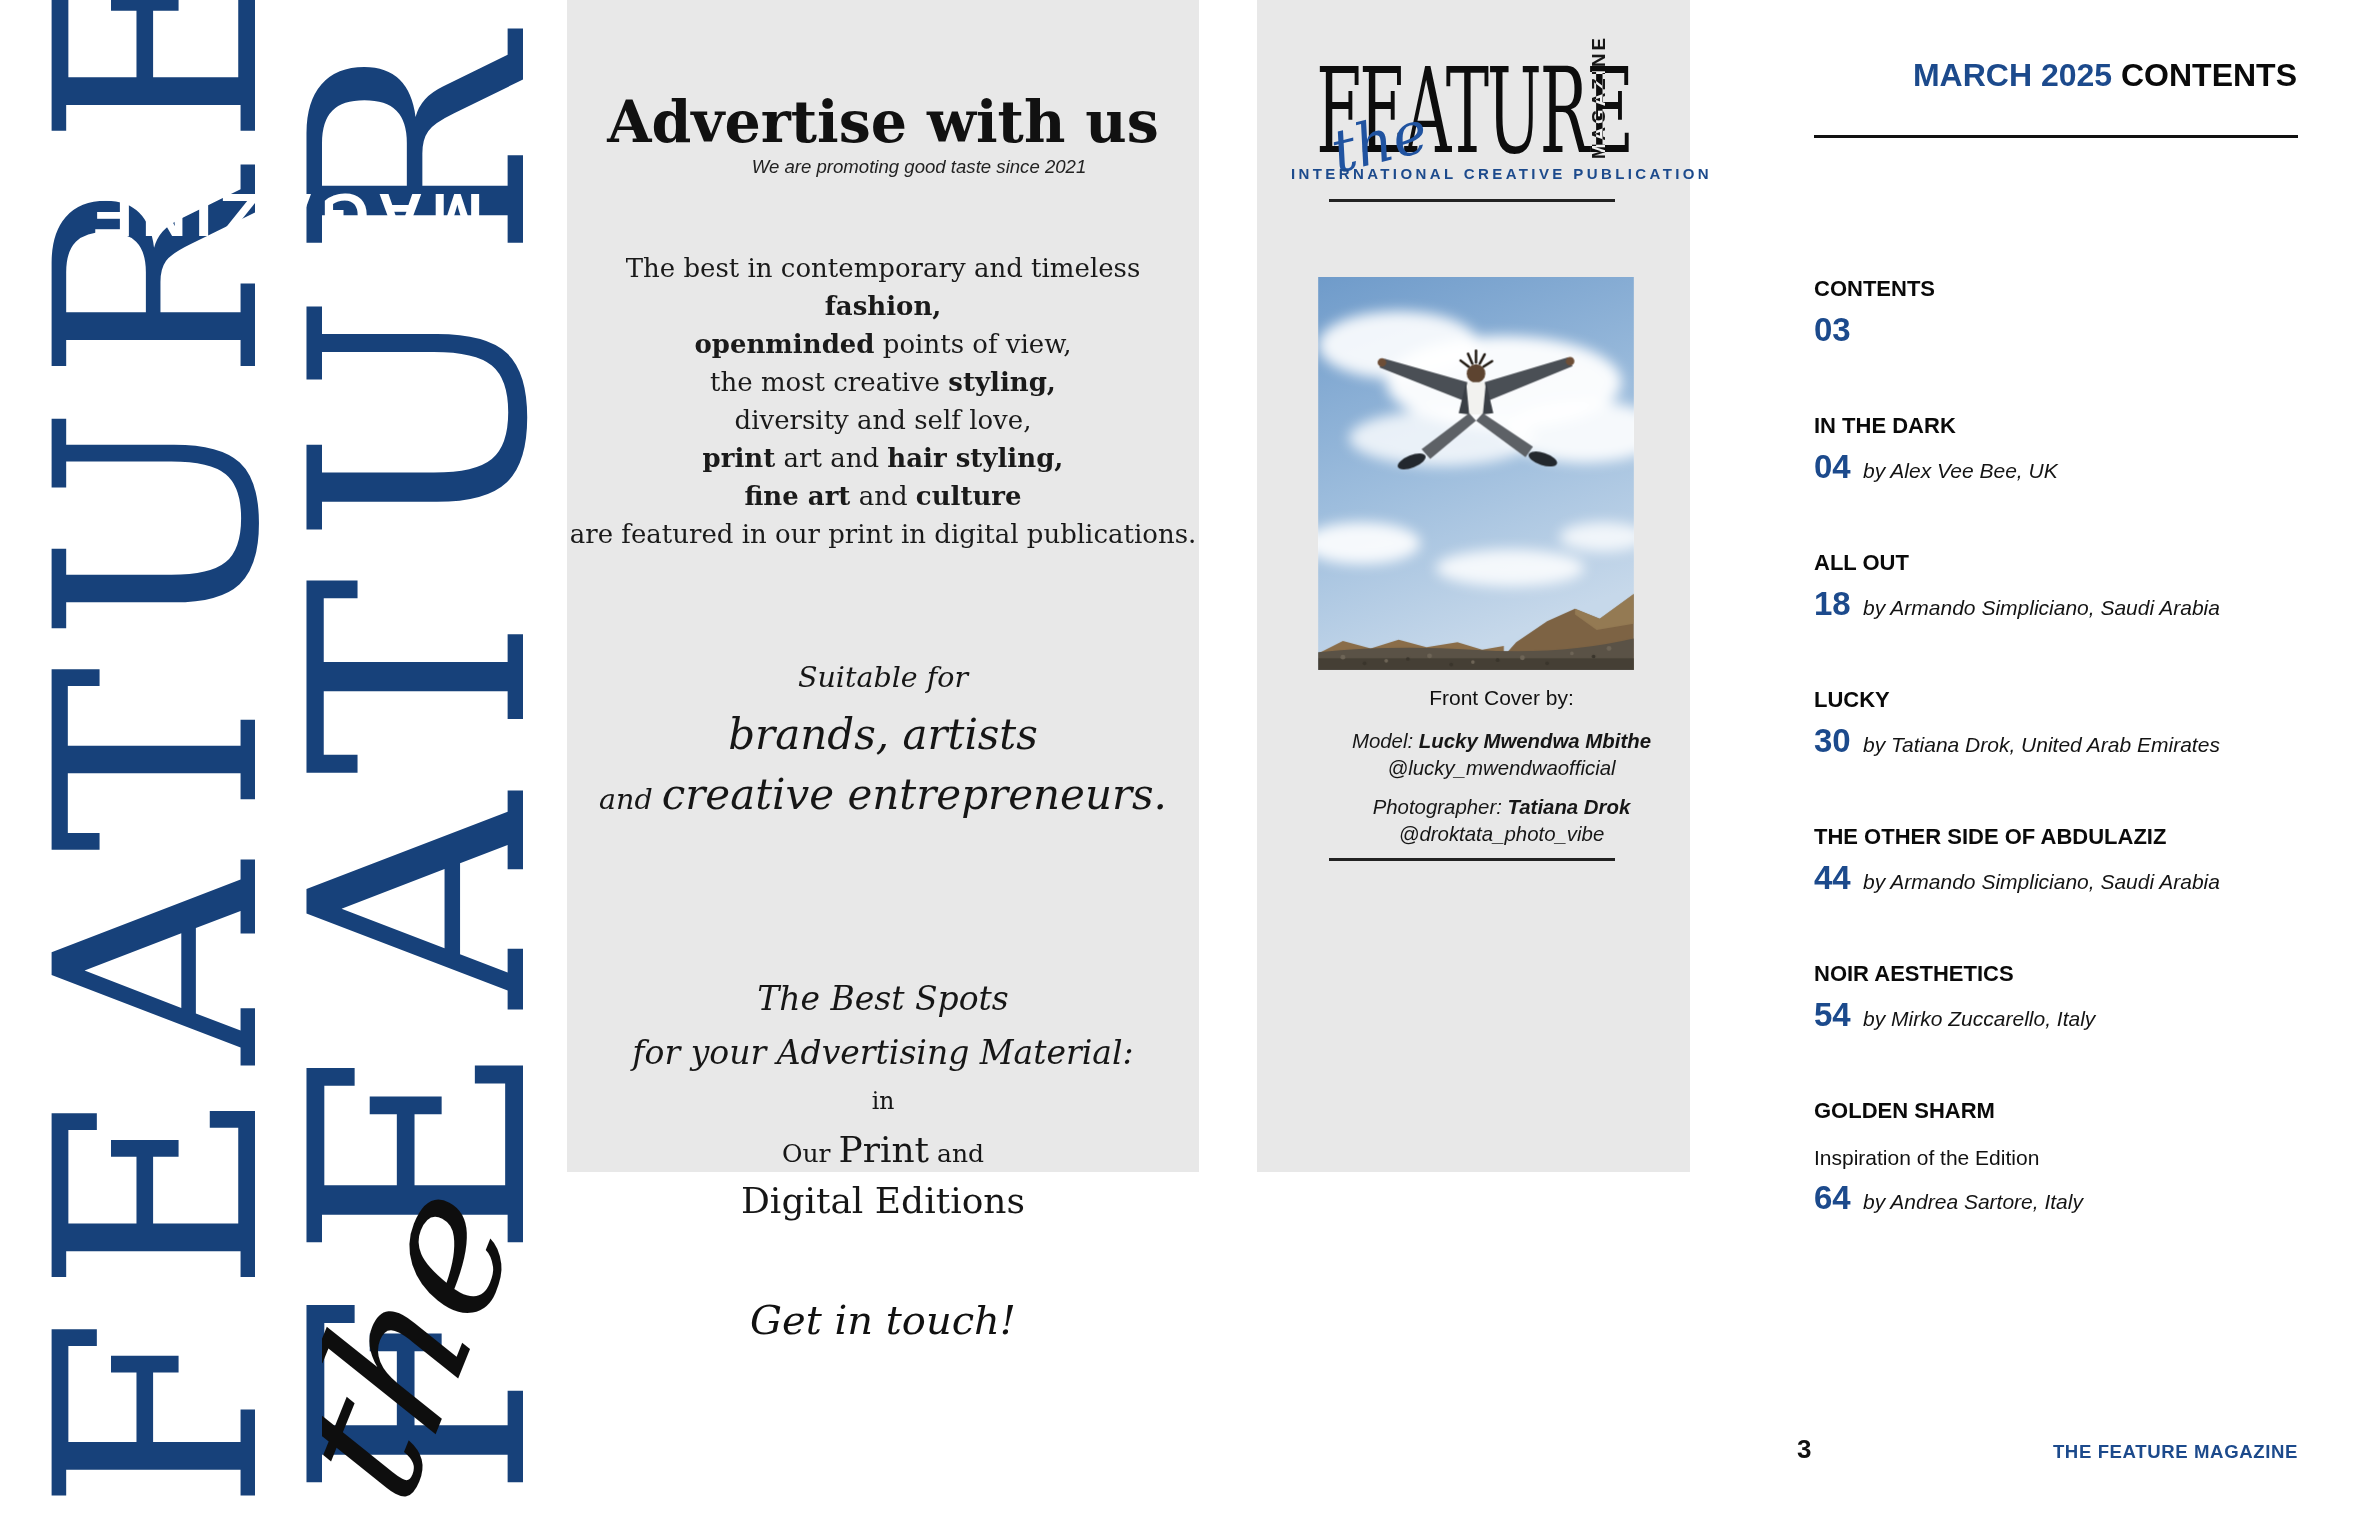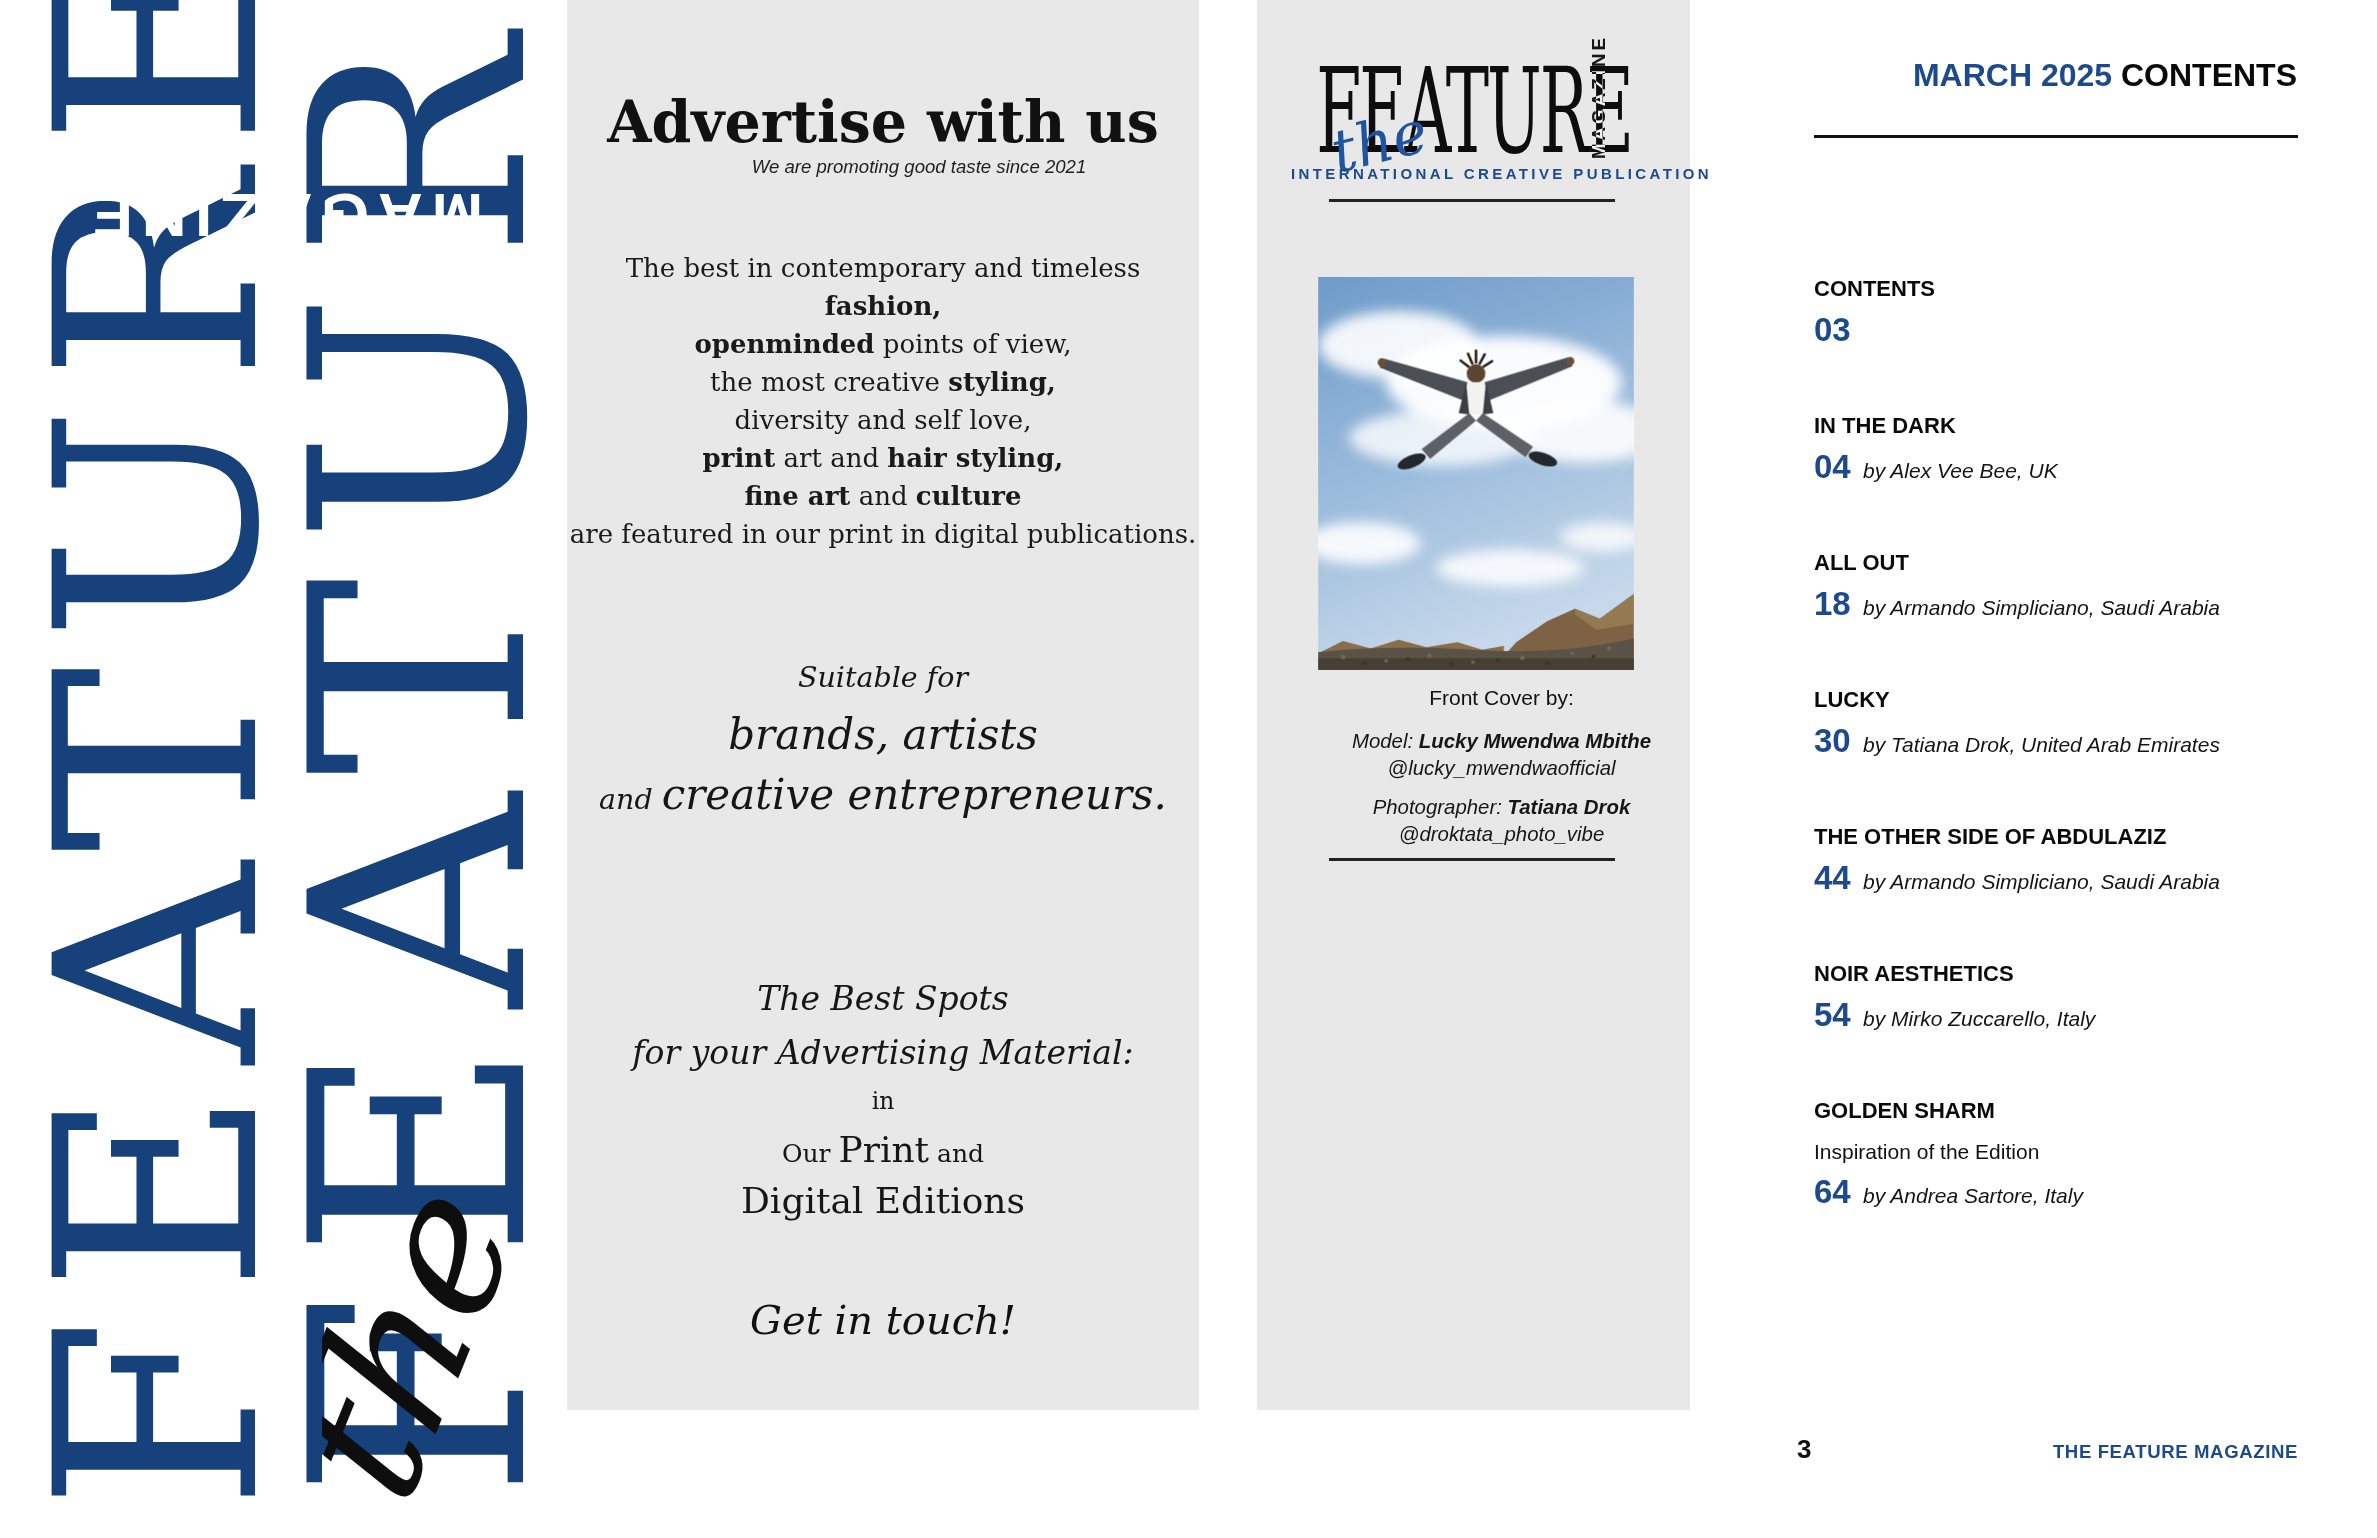--- a/index.html
+++ b/index.html
@@ -11,21 +11,21 @@
   .vword{position:absolute;top:0;width:1539px;transform-origin:0 0;
          transform:rotate(-90deg) translateX(-1539px);
          font-family:"DejaVu Serif",serif;color:#17417a;white-space:nowrap;line-height:1;}
   #vwordA{left:18.6px;font-size:279px;letter-spacing:25px;text-indent:28px;}
   #vwordB{left:272px;top:-31px;font-size:297px;letter-spacing:34px;text-indent:9.3px;}
   .mag-band{position:absolute;left:34px;top:180px;width:498px;text-align:center;
             transform:rotate(180deg);font-weight:bold;font-size:62px;letter-spacing:8.7px;color:#ffffff;}
   .art-the{position:absolute;left:322px;top:1158px;}
 
   
-  .panel{position:absolute;top:0;height:1410px;background:#e8e8e8;}
+  .panel{position:absolute;top:0;height:1172px;background:#e8e8e8;}
   #panel1{left:567px;width:632px;}
   #panel2{left:1257px;width:433px;}
 
   
   #panel1 .centered{position:absolute;left:0;width:100%;text-align:center;}
   .ad-title{top:88px;font-family:"DejaVu Serif",serif;font-weight:bold;font-size:57px;color:#111;}
   .ad-sub{top:156px;font-style:italic;font-size:18.6px;color:#222;padding-left:36px;}
   .ad-body{top:249px;font-family:"DejaVu Serif",serif;font-size:26px;line-height:38px;color:#1a1a1a;}
   .ad-body .b{font-weight:bold;}
   .ad-suitable{top:661px;font-family:"DejaVu Serif",serif;font-style:italic;color:#161616;}
@@ -64,21 +64,21 @@
   #credit-photog{top:794px;}
   .credit-block .cn{font-weight:bold;}
 
   
   .toc-head{position:absolute;top:57px;right:80px;font-size:32px;font-weight:bold;white-space:nowrap;}
   .toc-head .month{color:#1c4a8c;}
   #toc-rule{left:1814px;top:135px;width:484px;height:2.5px;background:#111;position:absolute;}
   #toc-list{position:absolute;left:1814px;top:276px;width:545px;}
   .toc-entry{height:137px;}
   .toc-title{font-size:22px;font-weight:bold;color:#0a0a0a;}
-  .toc-sub{font-size:21px;margin-top:16px;color:#111;}
+  .toc-sub{font-size:21px;margin-top:22px;color:#111;}
   .toc-row{margin-top:8.7px;display:flex;align-items:baseline;gap:12.4px;}
   .toc-num{font-size:33px;font-weight:bold;color:#1c4a8c;}
   .toc-by{font-size:21px;font-style:italic;color:#141414;}
   .pg-num{position:absolute;left:1797px;top:1434px;font-size:26px;font-weight:bold;color:#111;}
   .footer-brand{position:absolute;right:79px;top:1441px;font-size:18.6px;font-weight:bold;
                 color:#1c4a8c;letter-spacing:0.6px;}
 </style>
 </head>
 <body>
 

